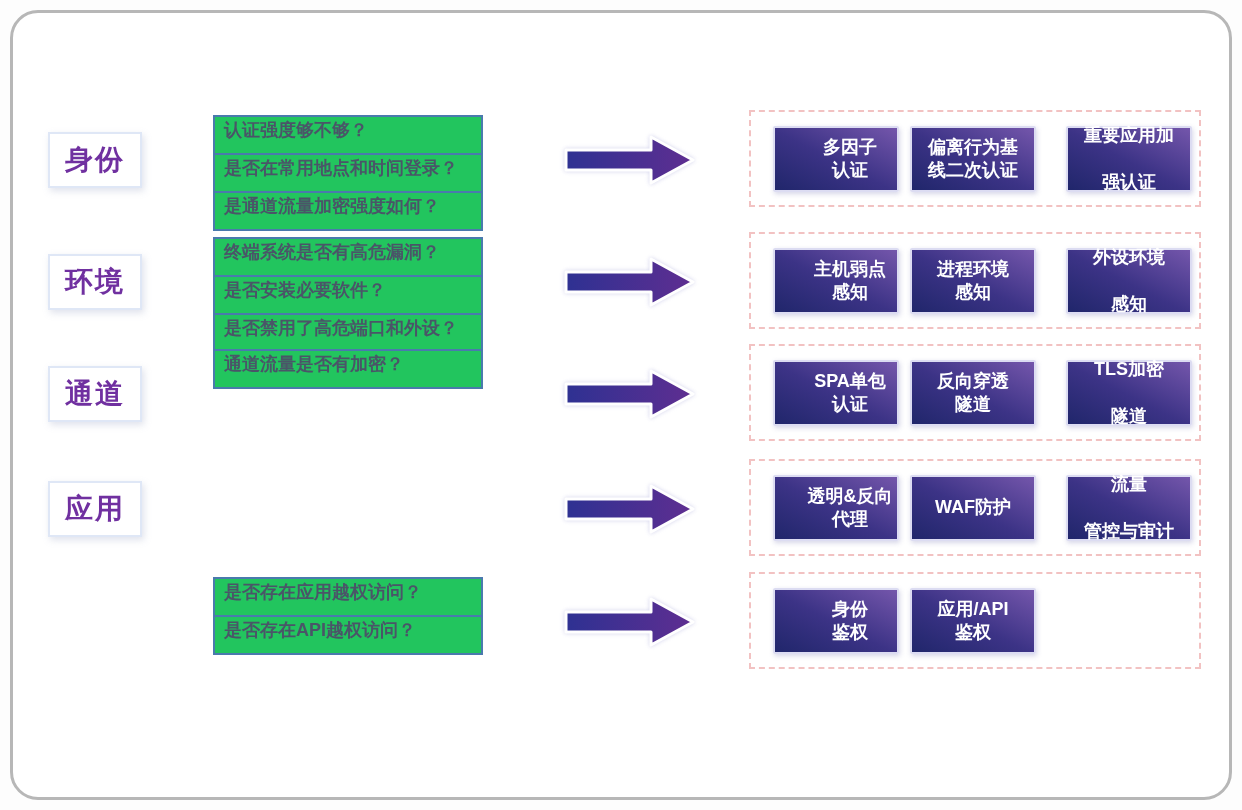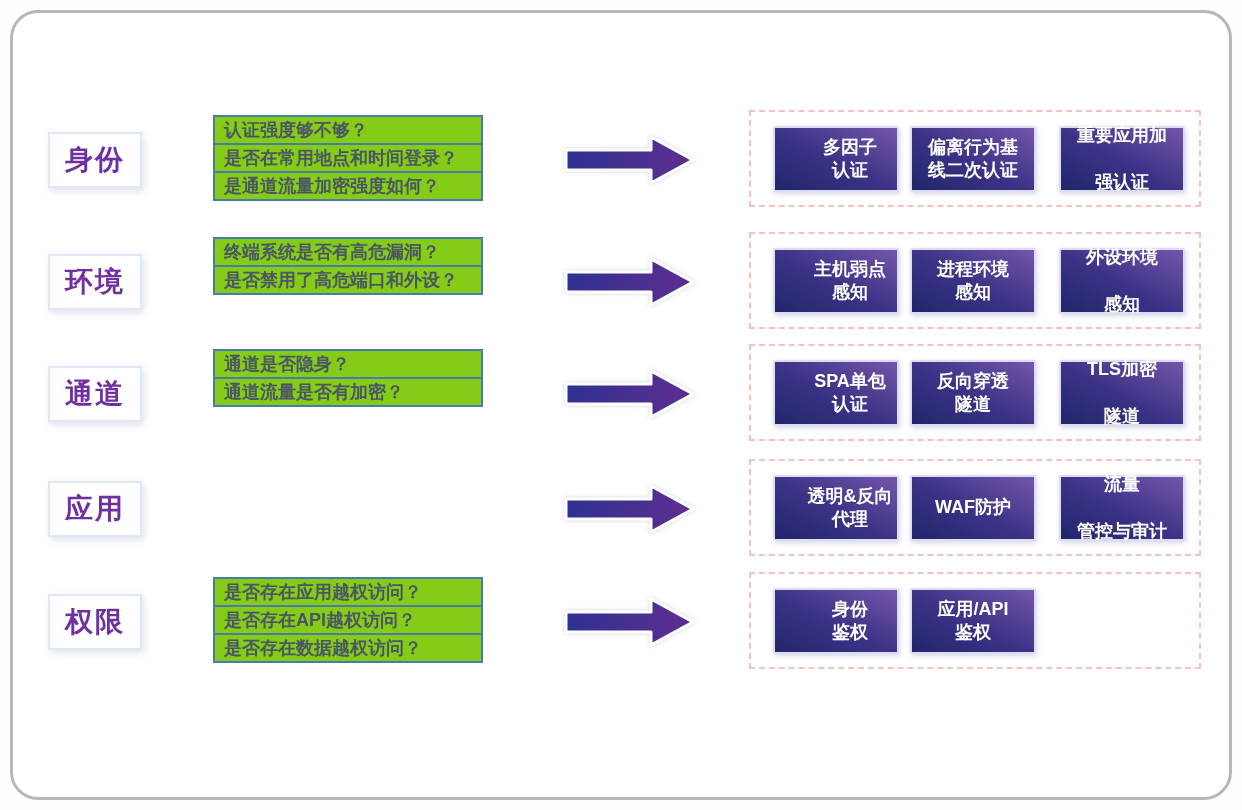--- a/index.html
+++ b/index.html
@@ -7,37 +7,37 @@
   .card{position:absolute;left:10px;top:10px;width:1216px;height:784px;background:#ffffff;
         border:3px solid #b7b7b7;border-radius:28px;}
   .row{position:absolute;left:0;width:100%;height:100px;}
   
   .cat{position:absolute;left:35px;top:22px;width:90px;height:52px;background:#ffffff;
        border:2px solid #dfe7f6;box-shadow:2px 3px 7px rgba(140,150,185,.28);
        display:flex;align-items:center;justify-content:center;}
   .cat span{font-size:28px;font-weight:700;color:#7030A0;letter-spacing:2px;}
   
   .questions{position:absolute;left:200px;top:5px;width:270px;}
-  .q{box-sizing:border-box;height:30px;line-height:26px;border:2px solid #4a7aad;background:#84cc16;
+  .q{box-sizing:border-box;height:40px;line-height:26px;border:2px solid #4a7aad;background:#22c55e;
      margin-top:-2px;padding:0 4px 0 9px;font-size:18px;font-weight:700;color:#4a5568;
      white-space:nowrap;overflow:hidden;}
   .q:first-child{margin-top:0;}
   
   .arrow{position:absolute;left:550px;top:24px;width:136px;height:52px;}
   .arrow svg{display:block;filter:drop-shadow(0 0 2px rgba(130,130,200,.35));}
   
   .dashed{position:absolute;left:736px;top:0;width:452px;height:97px;
           border:2px dashed #f2c2c2;box-sizing:border-box;}
   .sol{position:absolute;top:14px;width:126px;height:66px;border:2px solid #dcdcf2;border-radius:2px;
        background:linear-gradient(to top right,#20266b 0%,#3c3386 48%,#7456ab 100%);
        box-sizing:border-box;display:flex;flex-direction:column;align-items:center;justify-content:center;
        box-shadow:1px 2px 5px rgba(120,120,180,.3);}
   .sol .l{display:block;font-size:18px;font-weight:700;color:#ffffff;line-height:1.3;text-align:center;
           white-space:nowrap;}
-  .sol.p0{left:22px;padding-left:28px;} .sol.p1{left:159px;} .sol.p2{left:308px;gap:24px;}
+  .sol.p0{left:22px;padding-left:28px;} .sol.p1{left:159px;} .sol.p2{left:315px;gap:24px;}
   .defs{position:absolute;width:0;height:0;}
 </style>
 </head>
 <body>
 
 <svg class="defs" aria-hidden="true">
   <defs>
     <linearGradient id="arrowGrad" x1="0" y1="0" x2="1" y2="0">
       <stop offset="0" stop-color="#2e3192"></stop>
       <stop offset="1" stop-color="#5f2e91"></stop>
@@ -77,20 +77,21 @@
         </div>
       </div>
     </div>
 
     <div class="row" style="top:219px">
       <div class="cat">
         <span>环境</span>
       </div>
       <div class="questions">
         <div class="q">终端系统是否有高危漏洞？</div>
+        <div class="q">是否安装必要软件？</div>
         <div class="q">是否禁用了高危端口和外设？</div>
       </div>
       <div class="arrow">
         <svg width="136" height="52" viewBox="0 0 136 52">
           <polygon points="3,16 88,16 88,3 130,26 88,49 88,36 3,36" fill="url(#arrowGrad)" stroke="#ffffff" stroke-width="3" stroke-linejoin="round"></polygon>
         </svg>
       </div>
       <div class="dashed">
         <div class="sol p0">
           <span class="l">主机弱点</span>
@@ -105,21 +106,20 @@
           <span class="l">感知</span>
         </div>
       </div>
     </div>
 
     <div class="row" style="top:331px">
       <div class="cat">
         <span>通道</span>
       </div>
       <div class="questions">
-        <div class="q">通道是否隐身？</div>
         <div class="q">通道流量是否有加密？</div>
       </div>
       <div class="arrow">
         <svg width="136" height="52" viewBox="0 0 136 52">
           <polygon points="3,16 88,16 88,3 130,26 88,49 88,36 3,36" fill="url(#arrowGrad)" stroke="#ffffff" stroke-width="3" stroke-linejoin="round"></polygon>
         </svg>
       </div>
       <div class="dashed">
         <div class="sol p0">
           <span class="l">SPA单包</span>
@@ -155,27 +155,23 @@
           <span class="l">代理</span>
         </div>
         <div class="sol p2">
           <span class="l">流量</span>
           <span class="l">管控与审计</span>
         </div>
       </div>
     </div>
 
     <div class="row" style="top:559px">
-      <div class="cat">
-        <span>权限</span>
-      </div>
       <div class="questions">
         <div class="q">是否存在应用越权访问？</div>
         <div class="q">是否存在API越权访问？</div>
-        <div class="q">是否存在数据越权访问？</div>
       </div>
       <div class="arrow">
         <svg width="136" height="52" viewBox="0 0 136 52">
           <polygon points="3,16 88,16 88,3 130,26 88,49 88,36 3,36" fill="url(#arrowGrad)" stroke="#ffffff" stroke-width="3" stroke-linejoin="round"></polygon>
         </svg>
       </div>
       <div class="dashed">
         <div class="sol p0">
           <span class="l">身份</span>
           <span class="l">鉴权</span>

